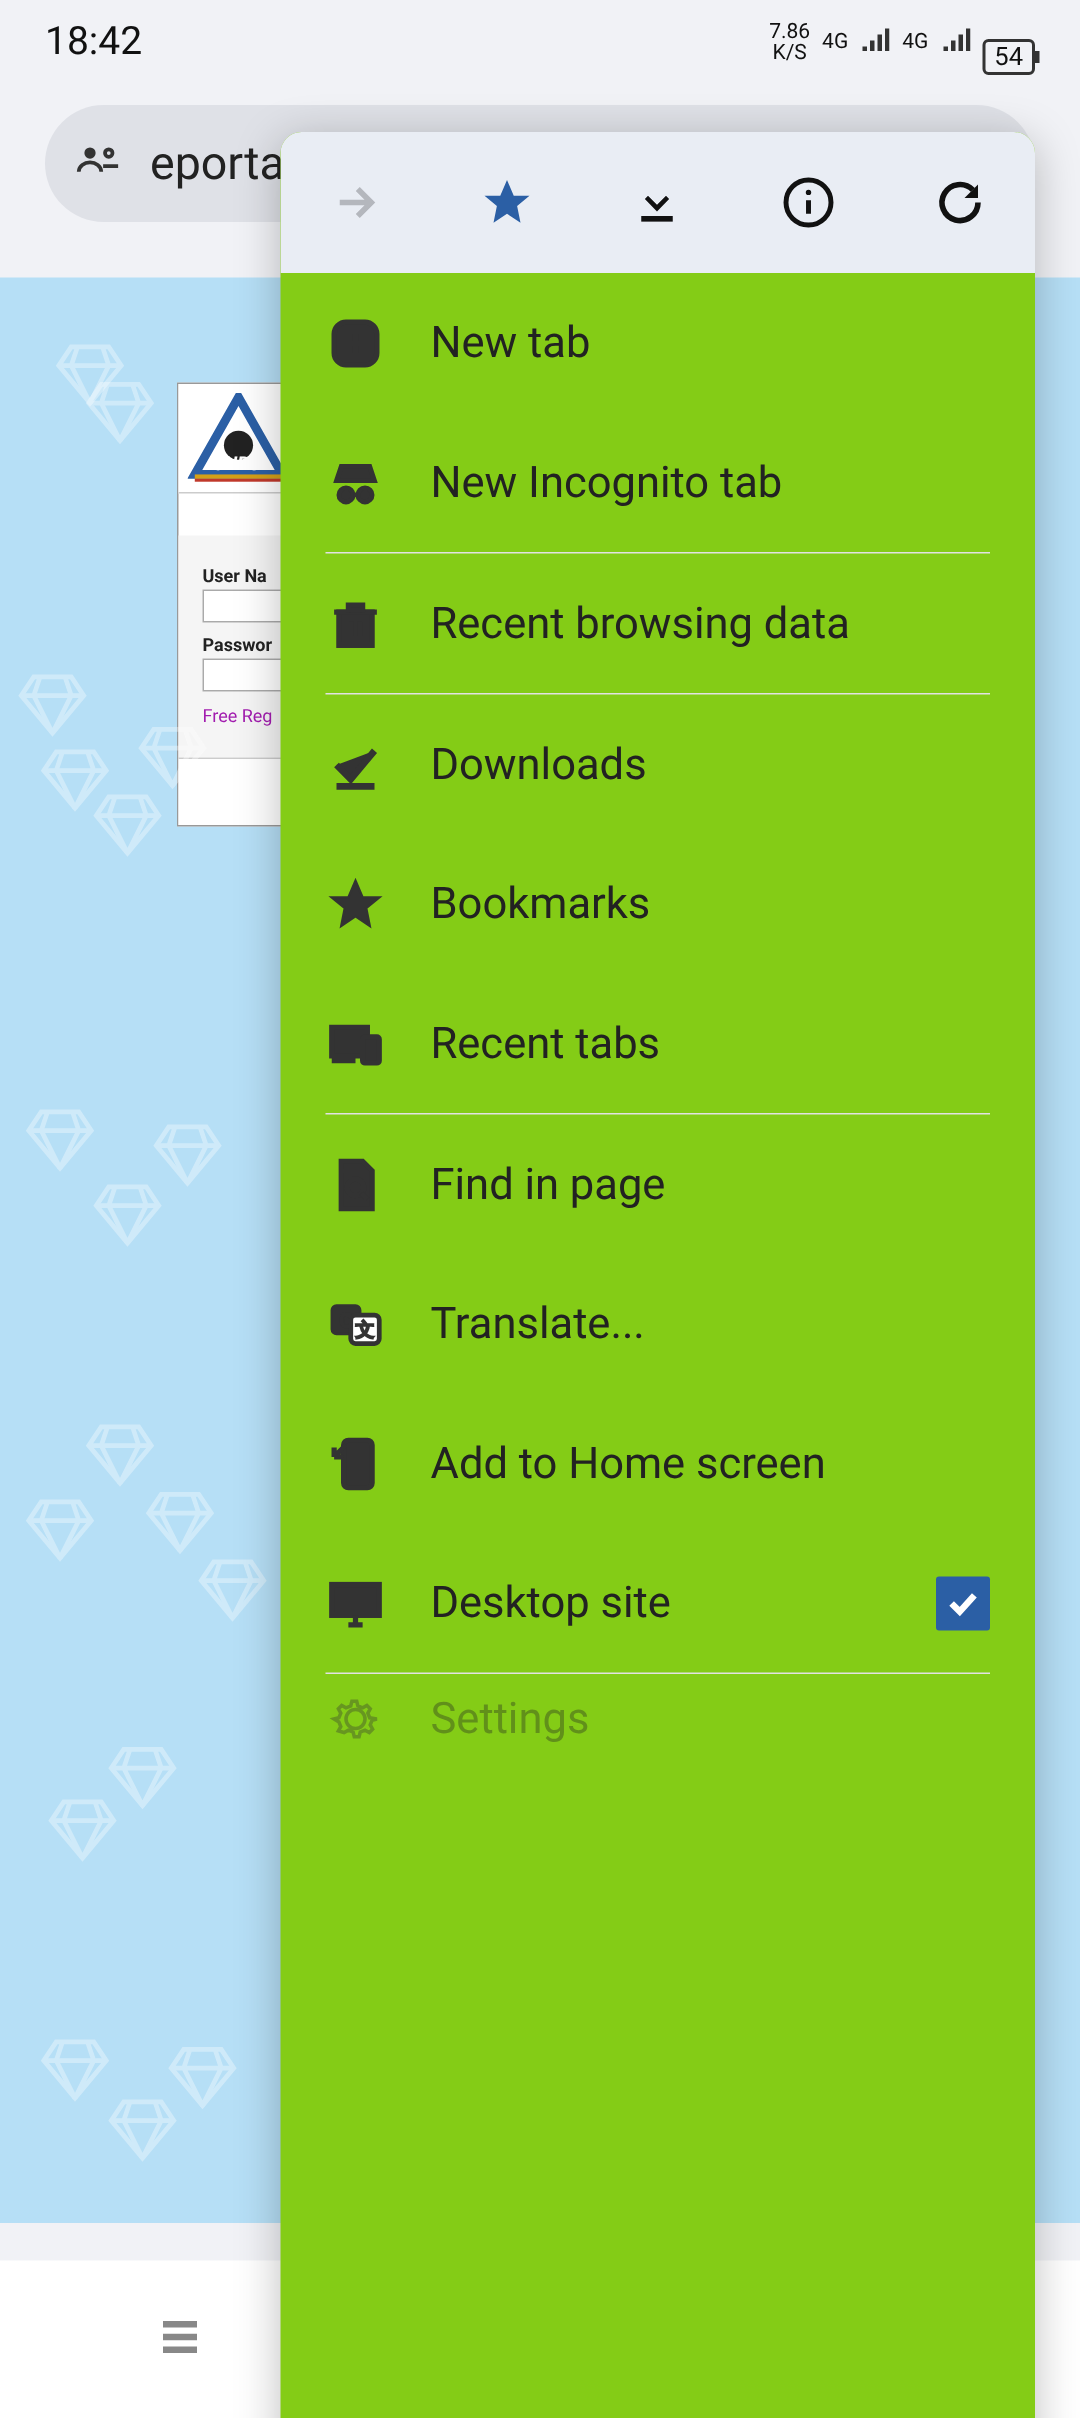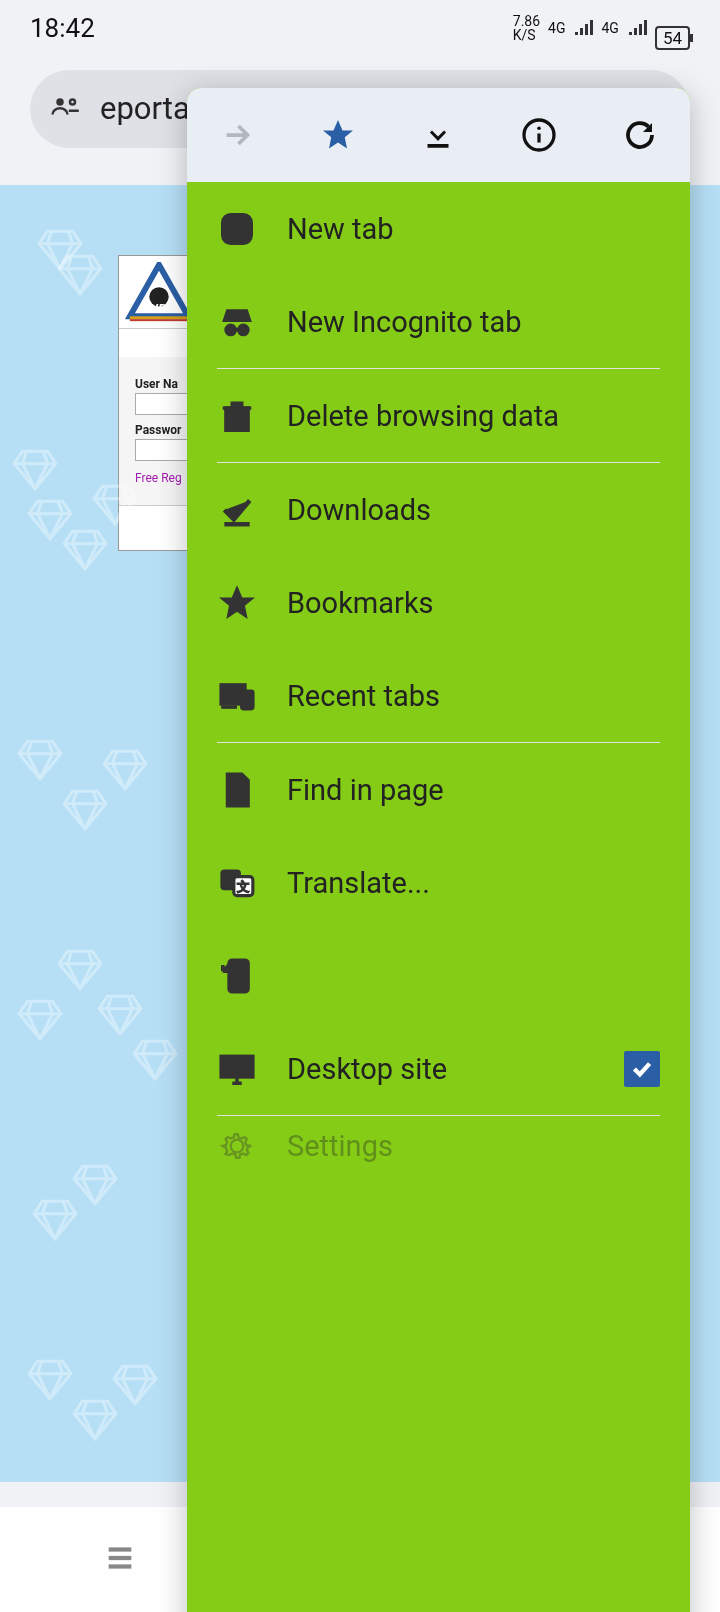--- a/index.html
+++ b/index.html
@@ -1,21 +1,21 @@
 <!DOCTYPE html>
 <html><head>
 <meta charset="utf-8">
 <style>
   * { box-sizing: border-box; margin: 0; padding: 0; font-family: Roboto, Arial, sans-serif; }
   body { width: 720px; height: 1612px; background: #f1f2f6; overflow: hidden; position: relative; }
 
   
   .status-bar { height: 56px; display: flex; align-items: center; justify-content: space-between; padding: 0 30px; font-size: 26px; color: #111; }
   .status-right { display: flex; align-items: center; gap: 8px; }
-  .status-small { font-size: 14px; line-height: 14px; }
+  .status-small { font-size: 14px; line-height: 14px; text-align: center; }
   .battery { border: 2px solid #333; border-radius: 4px; padding: 0 6px; font-size: 17px; position: relative; margin-top: 20px; }
   .battery::after { content: ''; position: absolute; right: -5px; top: 6px; width: 3px; height: 8px; background: #333; }
 
   
   .toolbar { height: 95px; display: flex; align-items: center; padding: 10px 30px 0; }
   .url-pill { background: #dfe1e7; border-radius: 40px; height: 78px; width: 100%; display: flex; align-items: center; padding: 0 20px; gap: 20px; overflow: hidden; }
   .url-text { font-size: 31px; color: #222; }
 
   
   .page-bg { position: absolute; top: 185px; left: 0; right: 0; bottom: 130px; background: #b6dff6; overflow: hidden; }
@@ -272,21 +272,21 @@
     <div class="menu-item">
       <span class="icon">
           <svg viewBox="0 0 24 24" fill="none" stroke="#333" stroke-width="2.2">
             <rect x="5" y="7" width="14" height="14"></rect>
             <line x1="3" y1="7" x2="21" y2="7"></line>
             <line x1="10" y1="11" x2="10" y2="17"></line>
             <line x1="14" y1="11" x2="14" y2="17"></line>
             <path d="M9 7V4h6v3"></path>
           </svg>
         </span>
-      <span class="label">Delete browsing data</span>
+      <span class="label">Recent browsing data</span>
     </div>
     <div class="menu-divider"></div>
     <div class="menu-item">
       <span class="icon">
           <svg viewBox="0 0 24 24" fill="none" stroke="#333" stroke-width="2.8">
             <polyline points="4 12 10 18 20 6"></polyline>
             <line x1="4" y1="21" x2="20" y2="21"></line>
           </svg>
         </span>
       <span class="label">Downloads</span>
@@ -331,20 +331,21 @@
         </span>
       <span class="label">Translate...</span>
     </div>
     <div class="menu-item">
       <span class="icon">
           <svg viewBox="0 0 24 24" fill="none" stroke="#333" stroke-width="2.2">
             <rect x="7" y="2" width="12" height="20" rx="2"></rect>
             <path d="M3 9l5-5M3 9h4M3 9V5" stroke-width="2.2"></path>
           </svg>
         </span>
+      <span class="label">Add to Home screen</span>
     </div>
     <div class="menu-item">
       <span class="icon">
           <svg viewBox="0 0 24 24" fill="none" stroke="#333" stroke-width="2.2">
             <rect x="2" y="4" width="20" height="13"></rect>
             <line x1="9" y1="21" x2="15" y2="21"></line>
             <line x1="12" y1="17" x2="12" y2="21"></line>
           </svg>
         </span>
       <span class="label">Desktop site</span>

